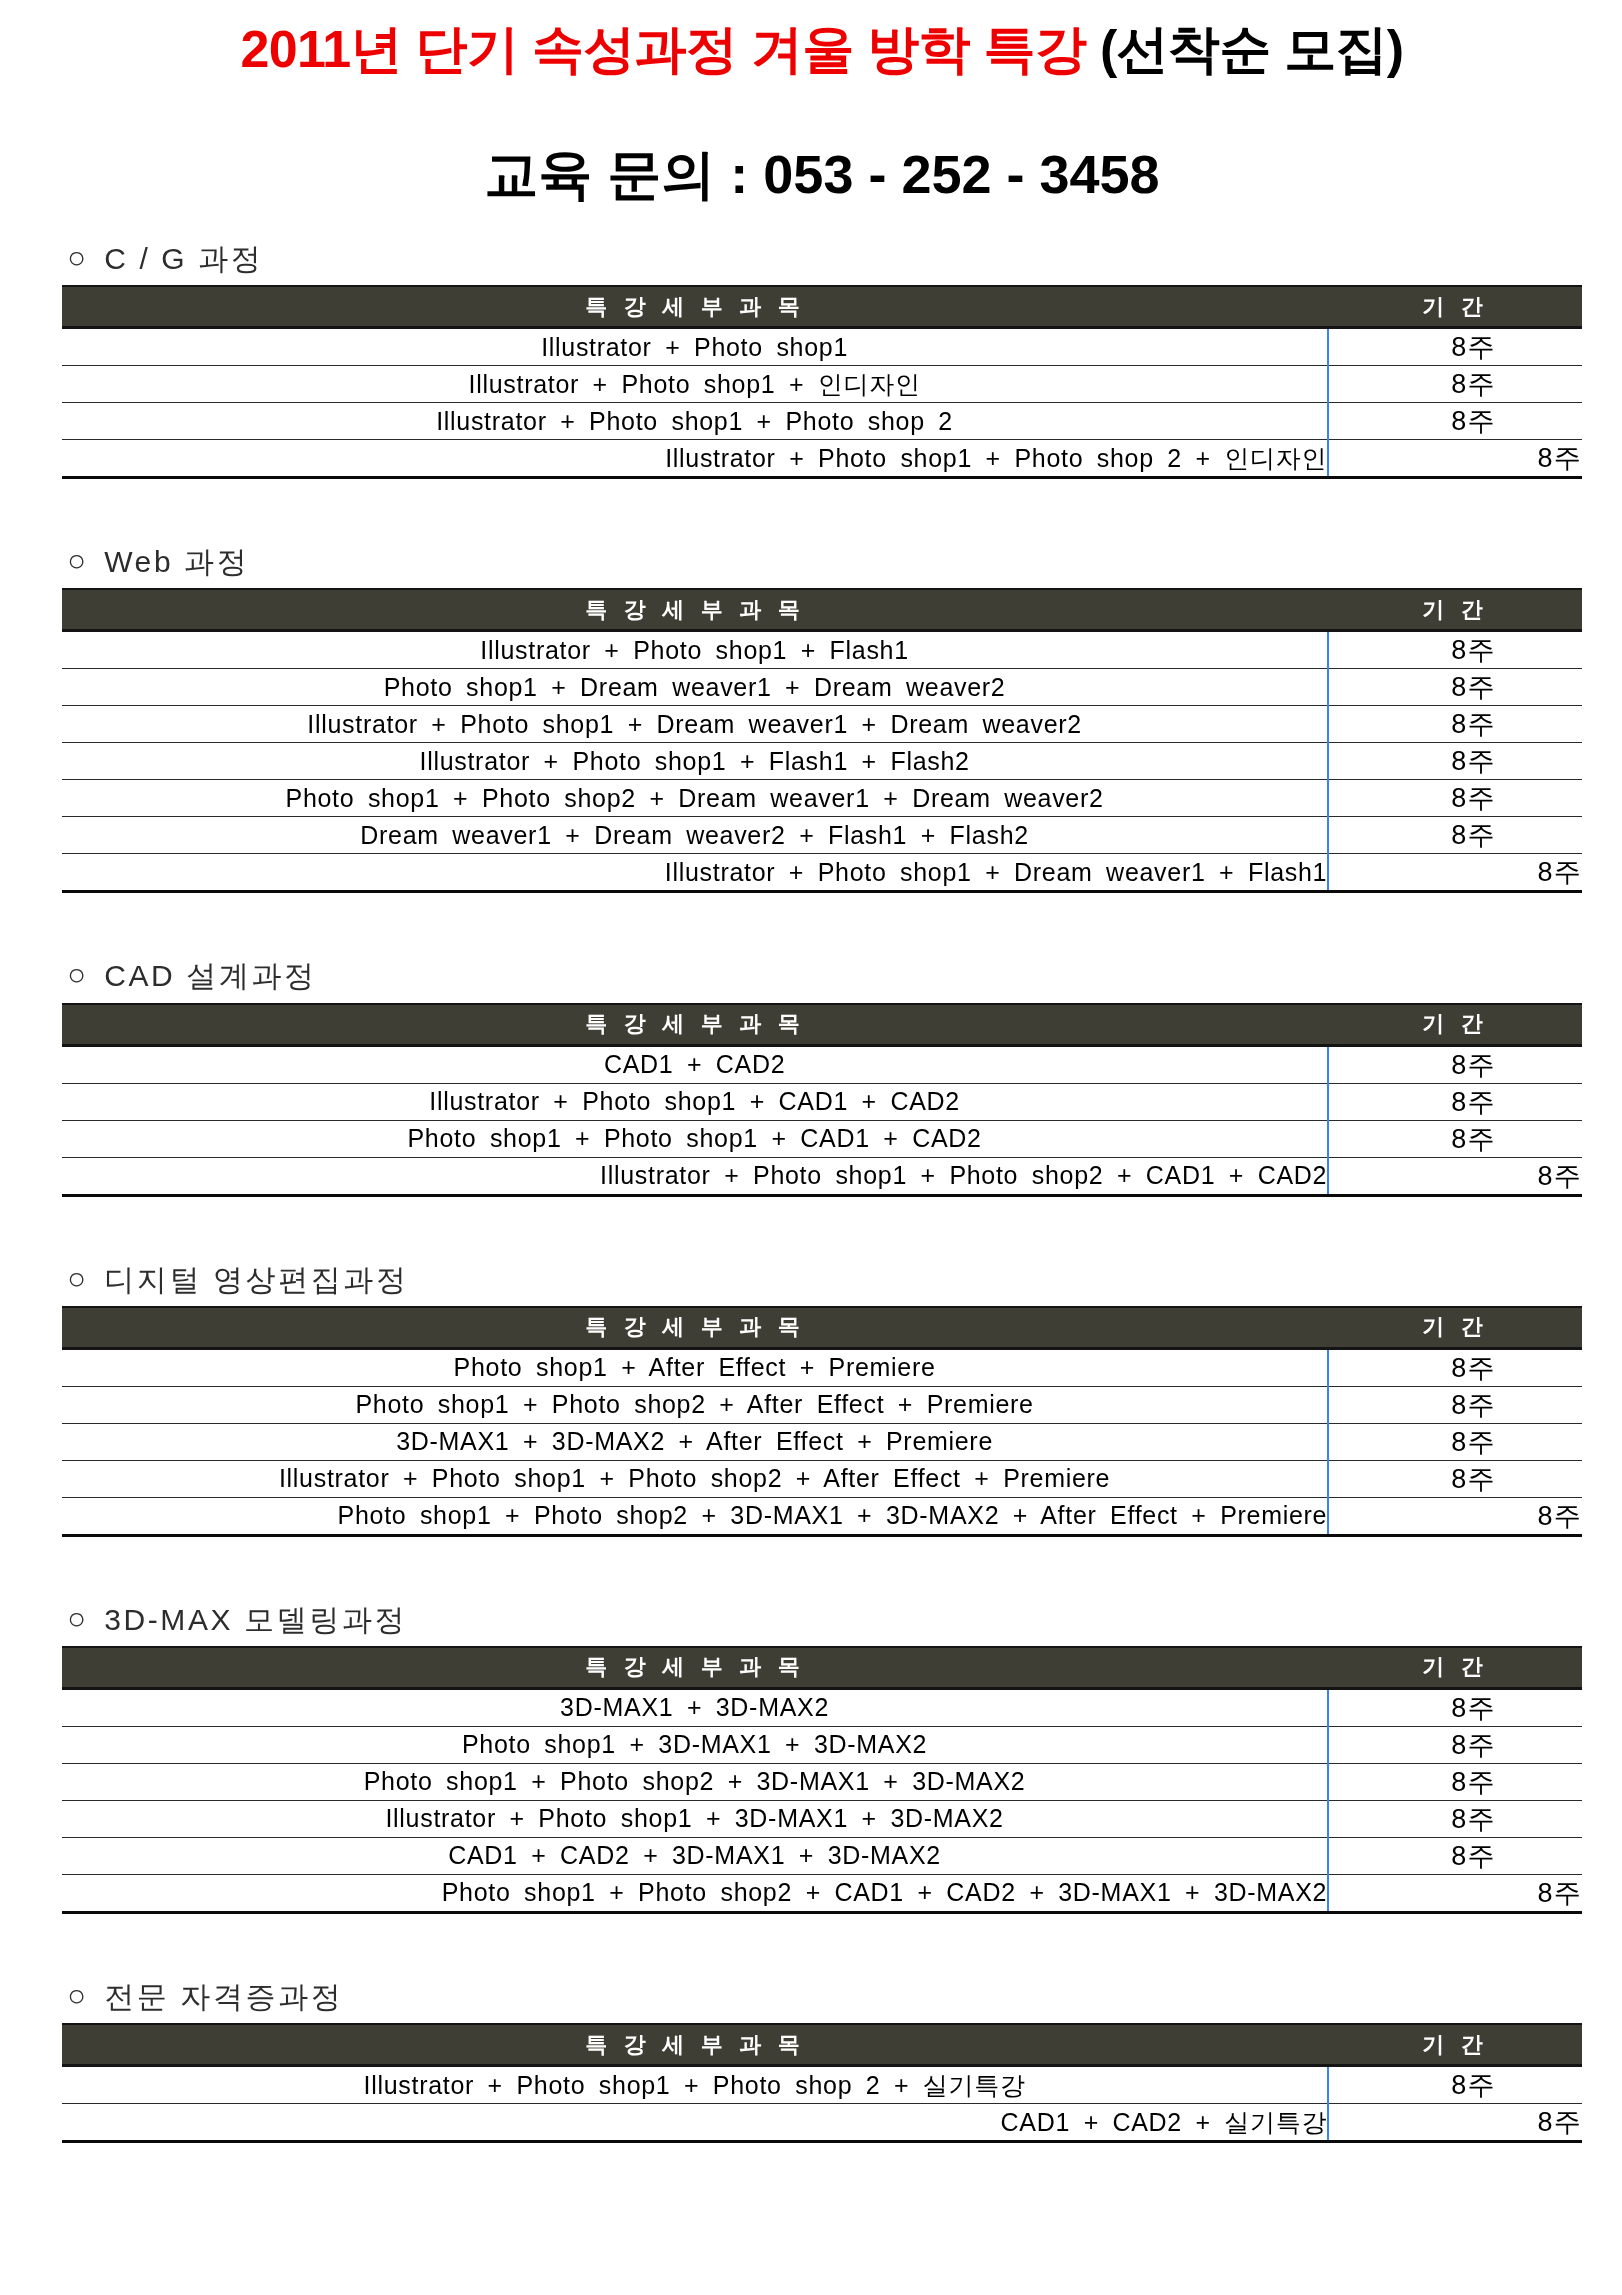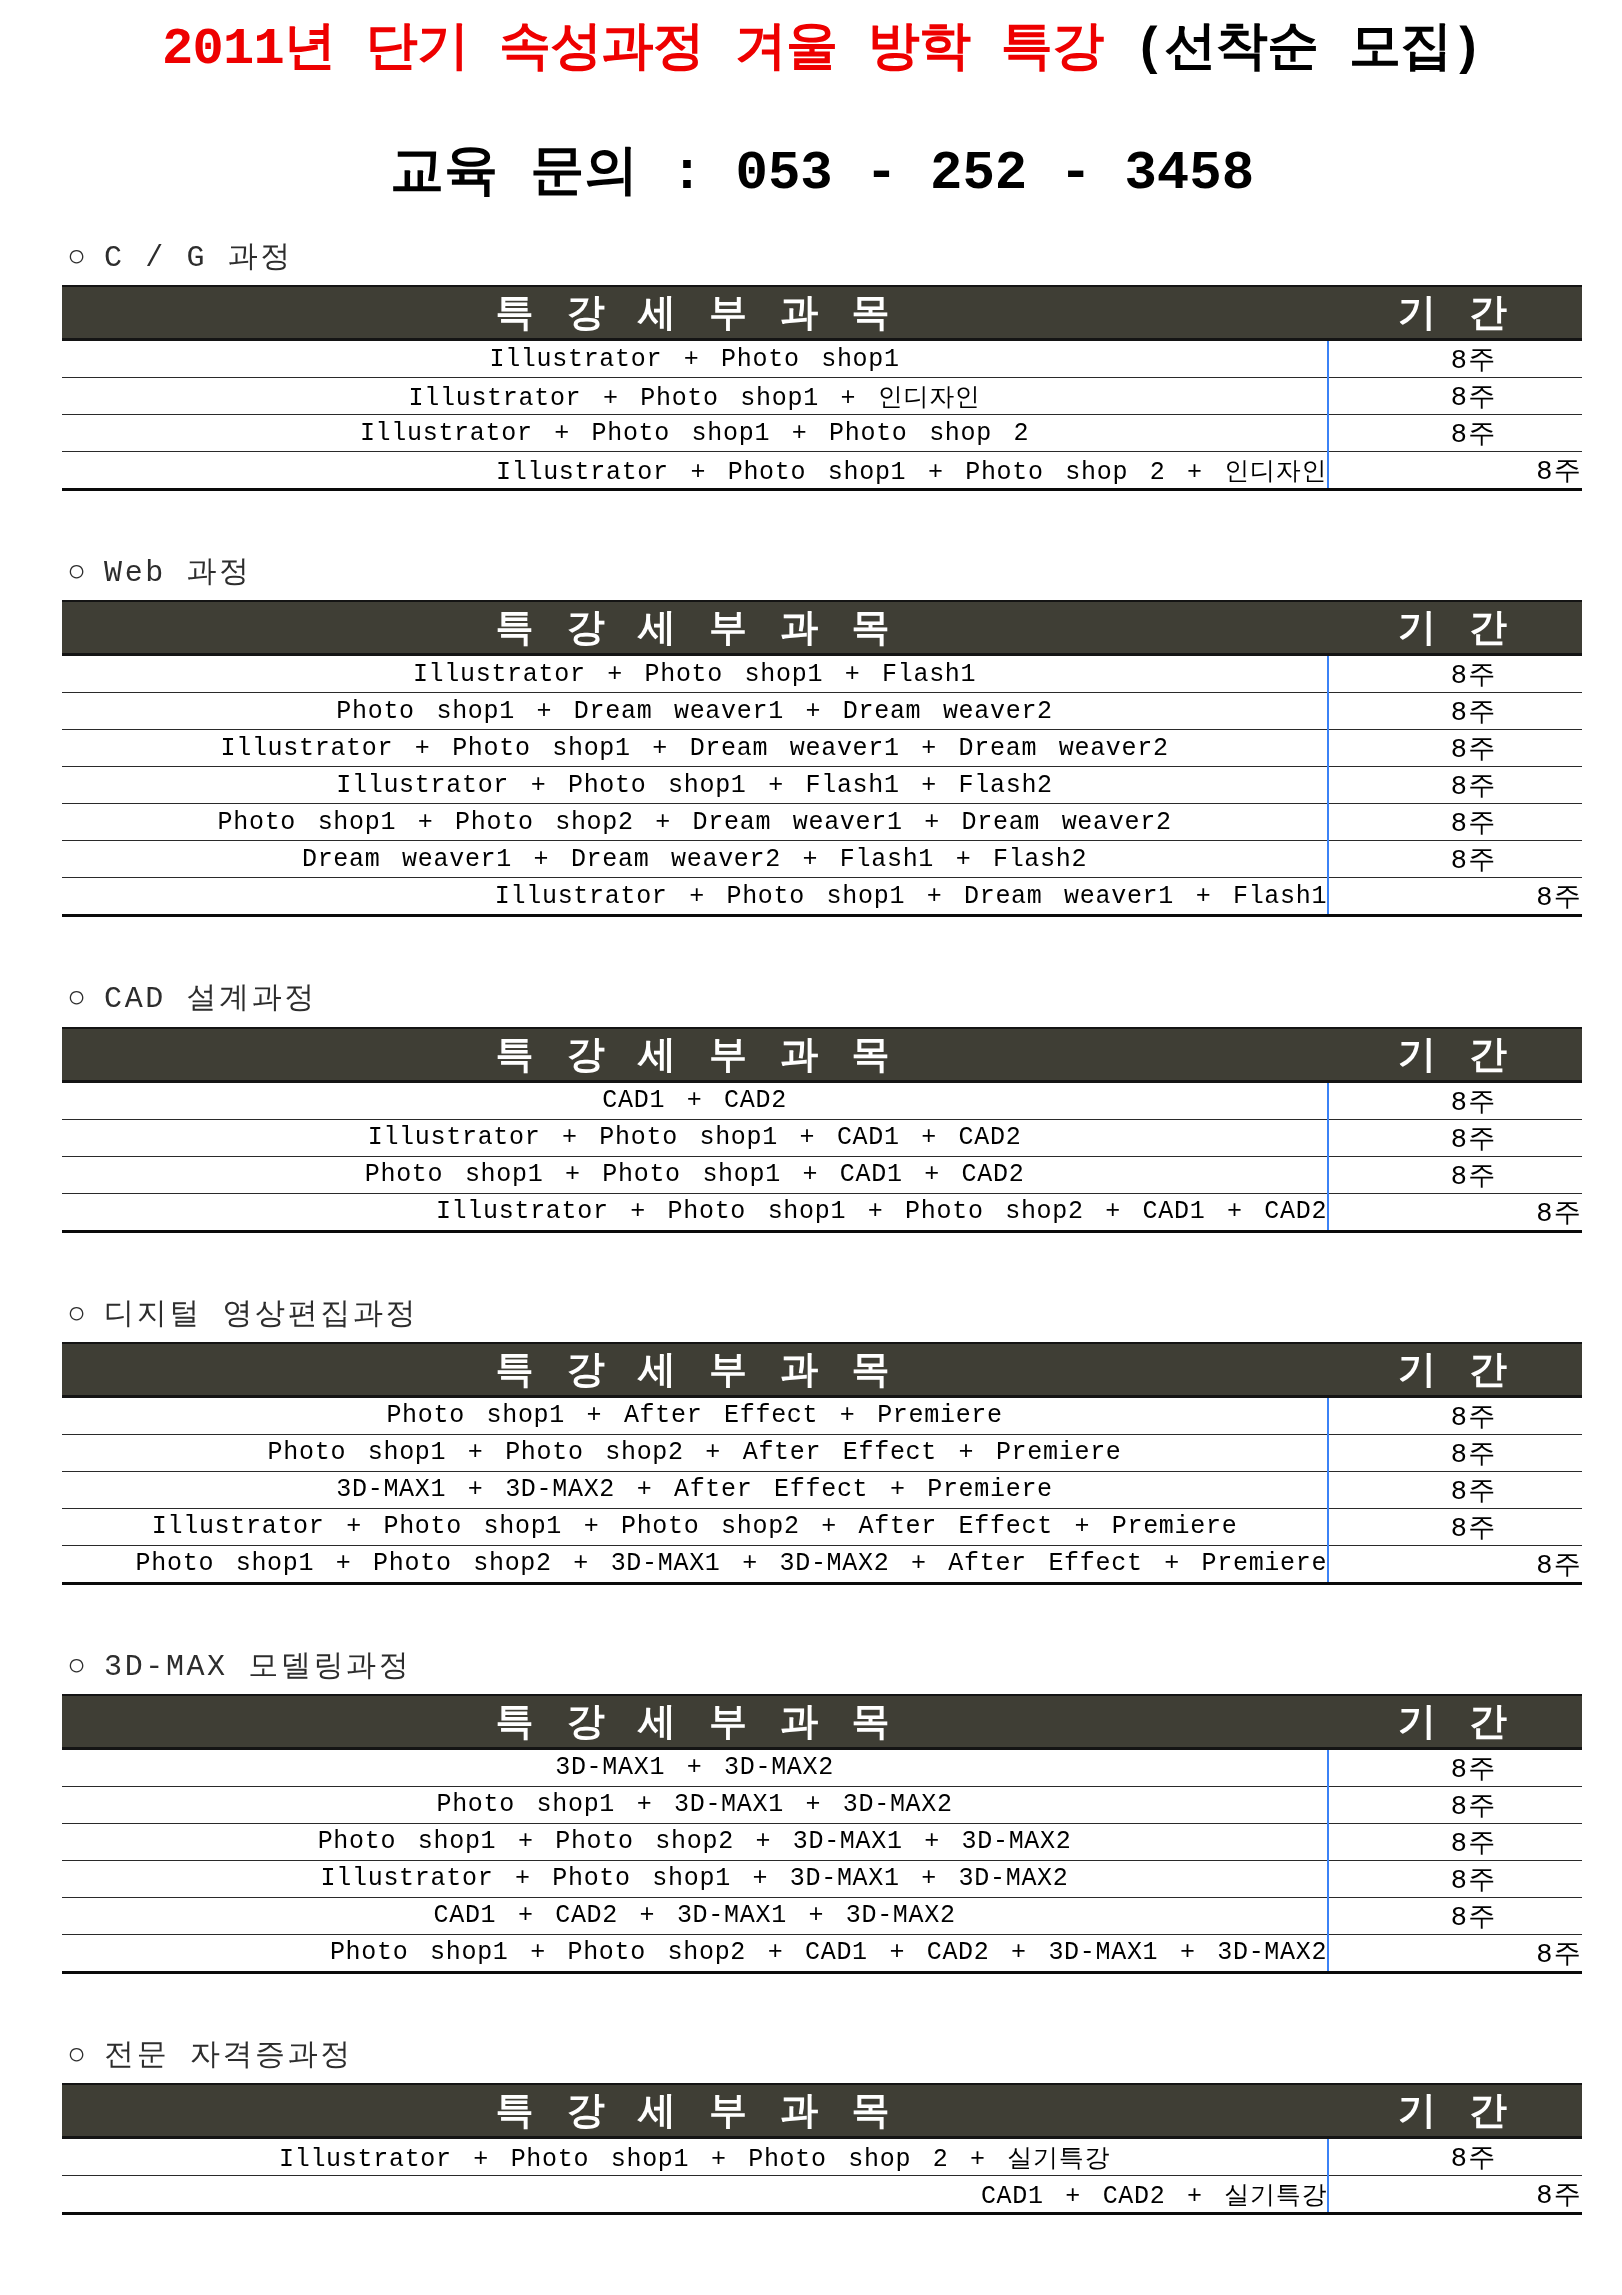--- a/index.html
+++ b/index.html
@@ -12,21 +12,20 @@
     width: 1623px;
     height: 2295px;
     overflow: hidden;
     color: #161616;
   }
   .page {
     box-sizing: border-box;
     width: 1623px;
     height: 2295px;
     padding: 22px 41px 0 62px;
-    font-family: Liberation Mono, monospace;
   }
   
   .doc-title {
     text-align: center;
     font-size: 52px;
     font-weight: 800;
     line-height: 55px;
     letter-spacing: -0.7px;
     white-space: nowrap;
   }
@@ -68,21 +67,21 @@
     border-collapse: collapse;
     table-layout: fixed;
     border-bottom: 3.9px solid #0a0a0a;
   }
   col.c-subject  { width: 83.3%; }
   col.c-duration { width: 16.7%; }
   thead th {
     background: #3f3e35;
     color: #ffffff;
     height: 39px;
-    font-size: 38px;
+    font-size: 22px;
     font-weight: 600;
     letter-spacing: 5.2px;
     text-align: center;
     vertical-align: middle;
     border-top: 2px solid #141414;
     border-bottom: 3.3px solid #141414;
     padding: 0;
   }
   tbody td {
     height: 36px;

